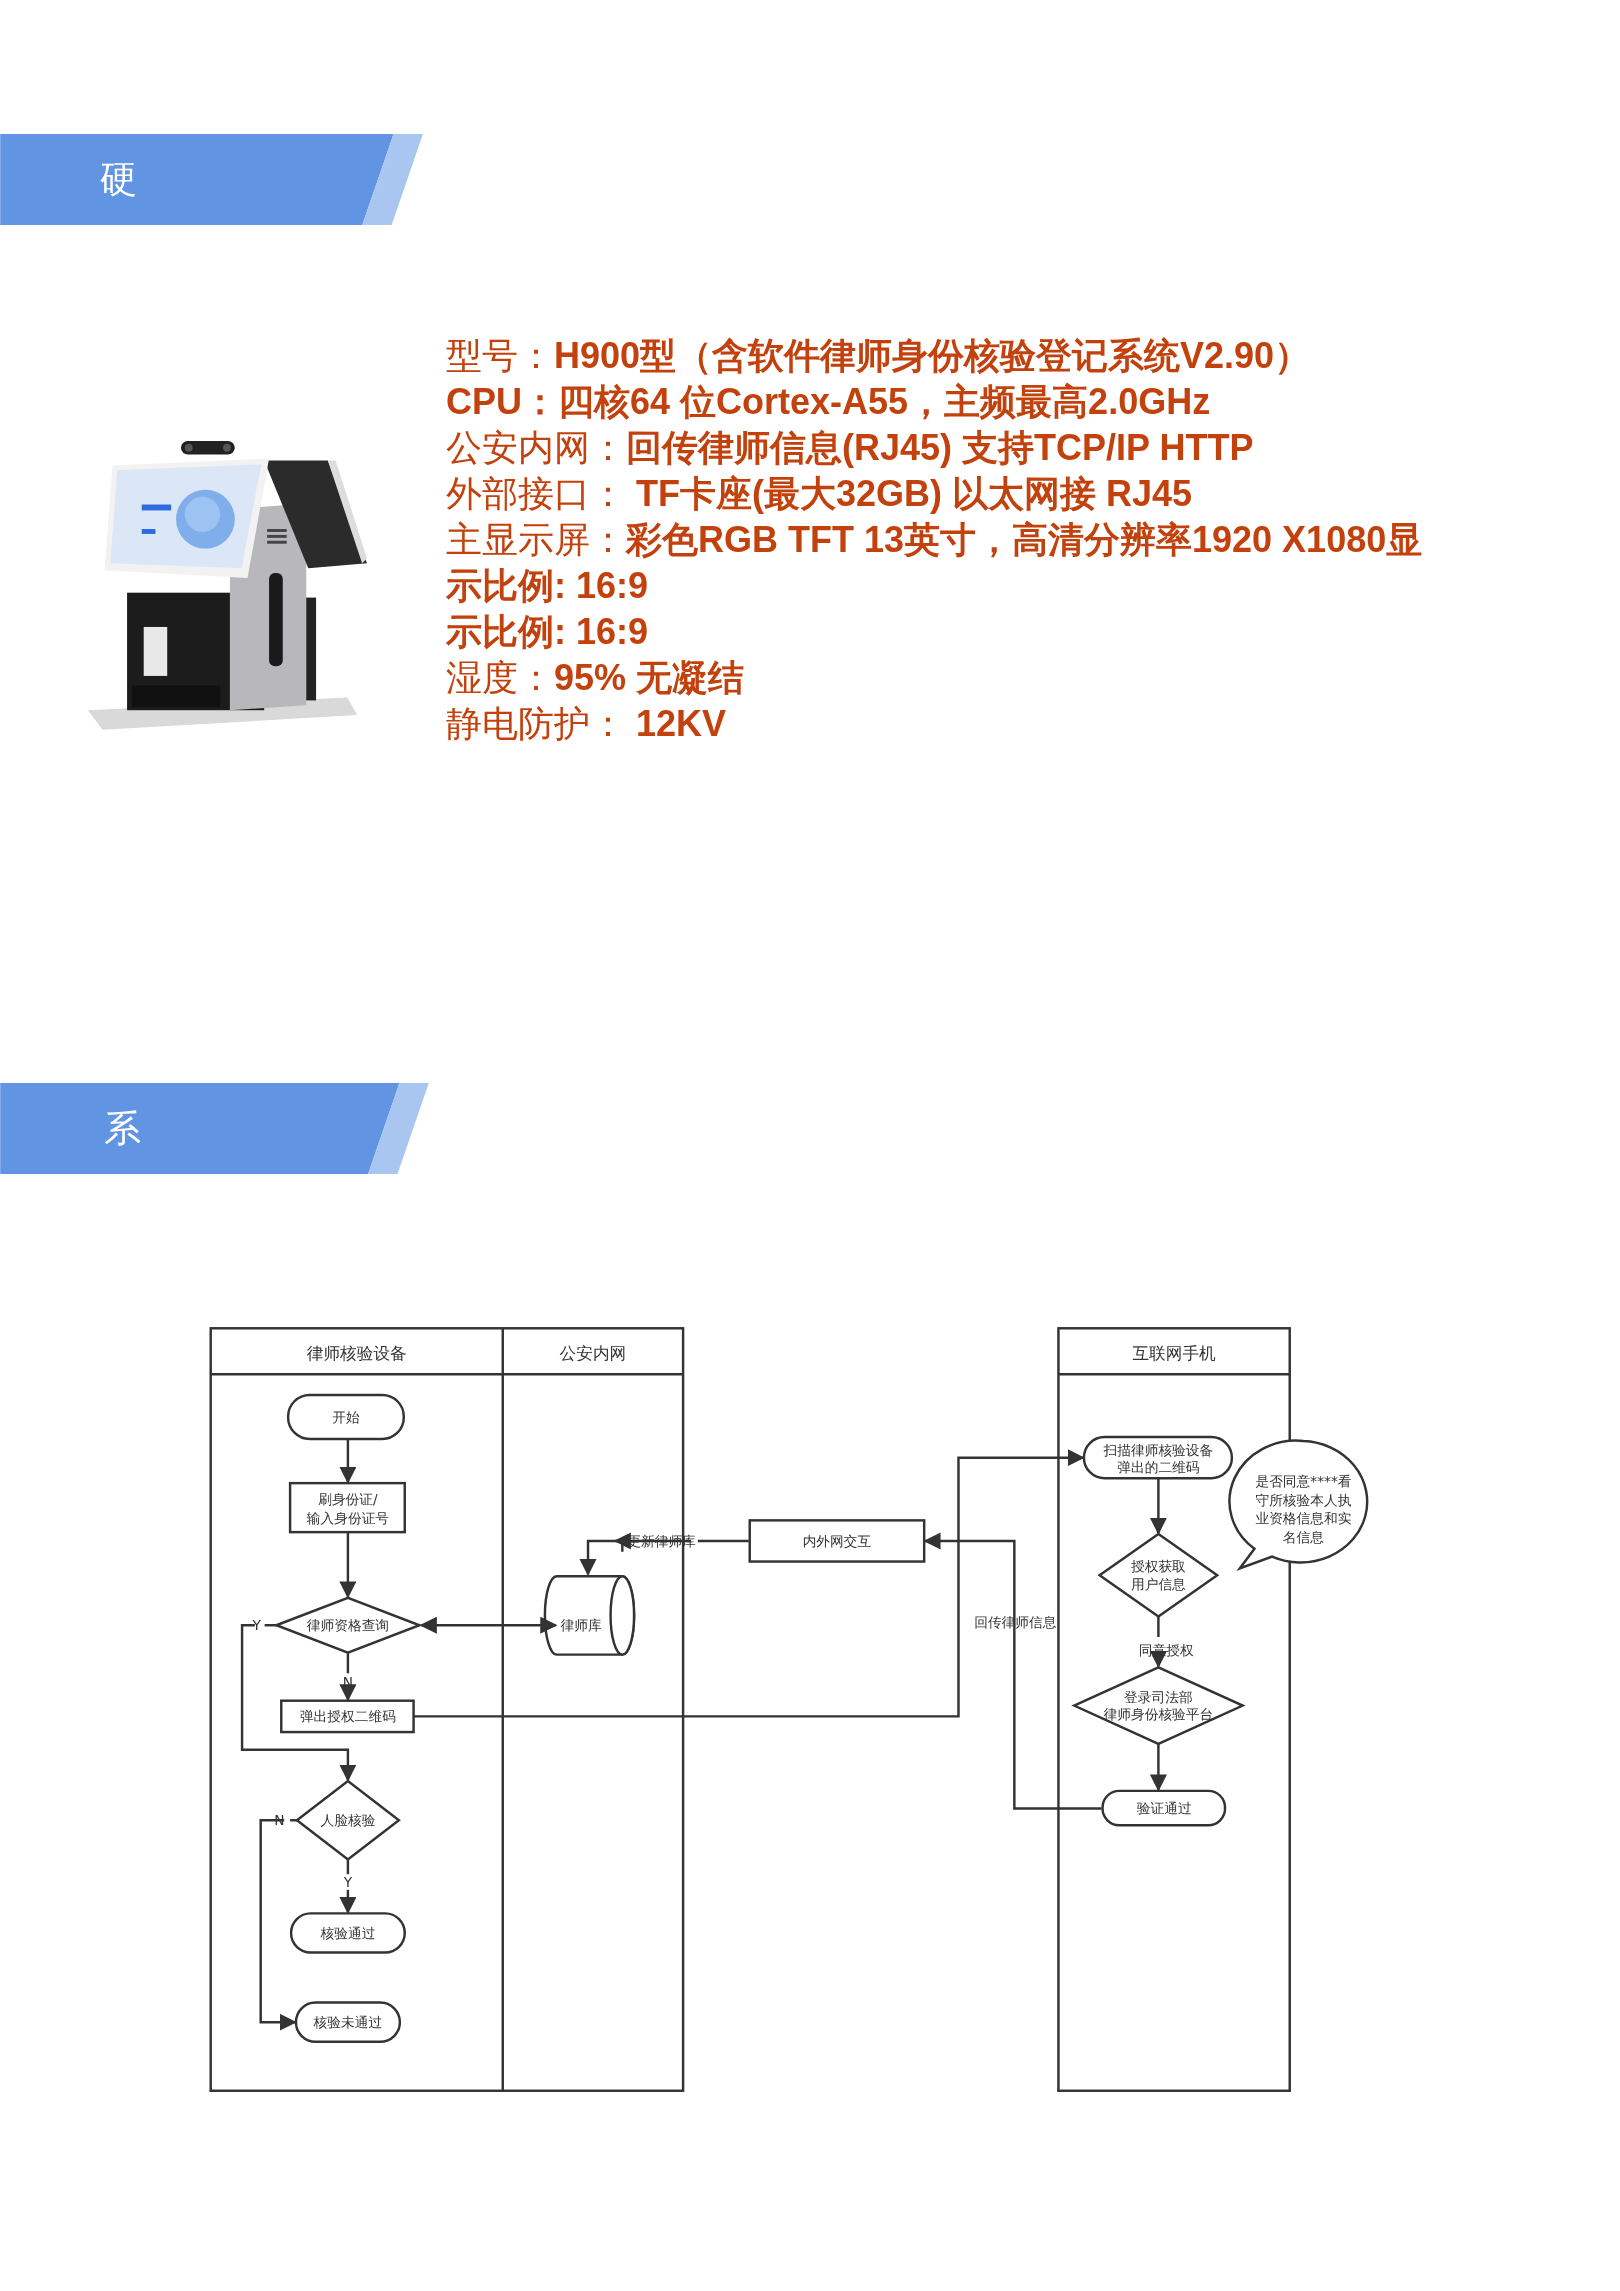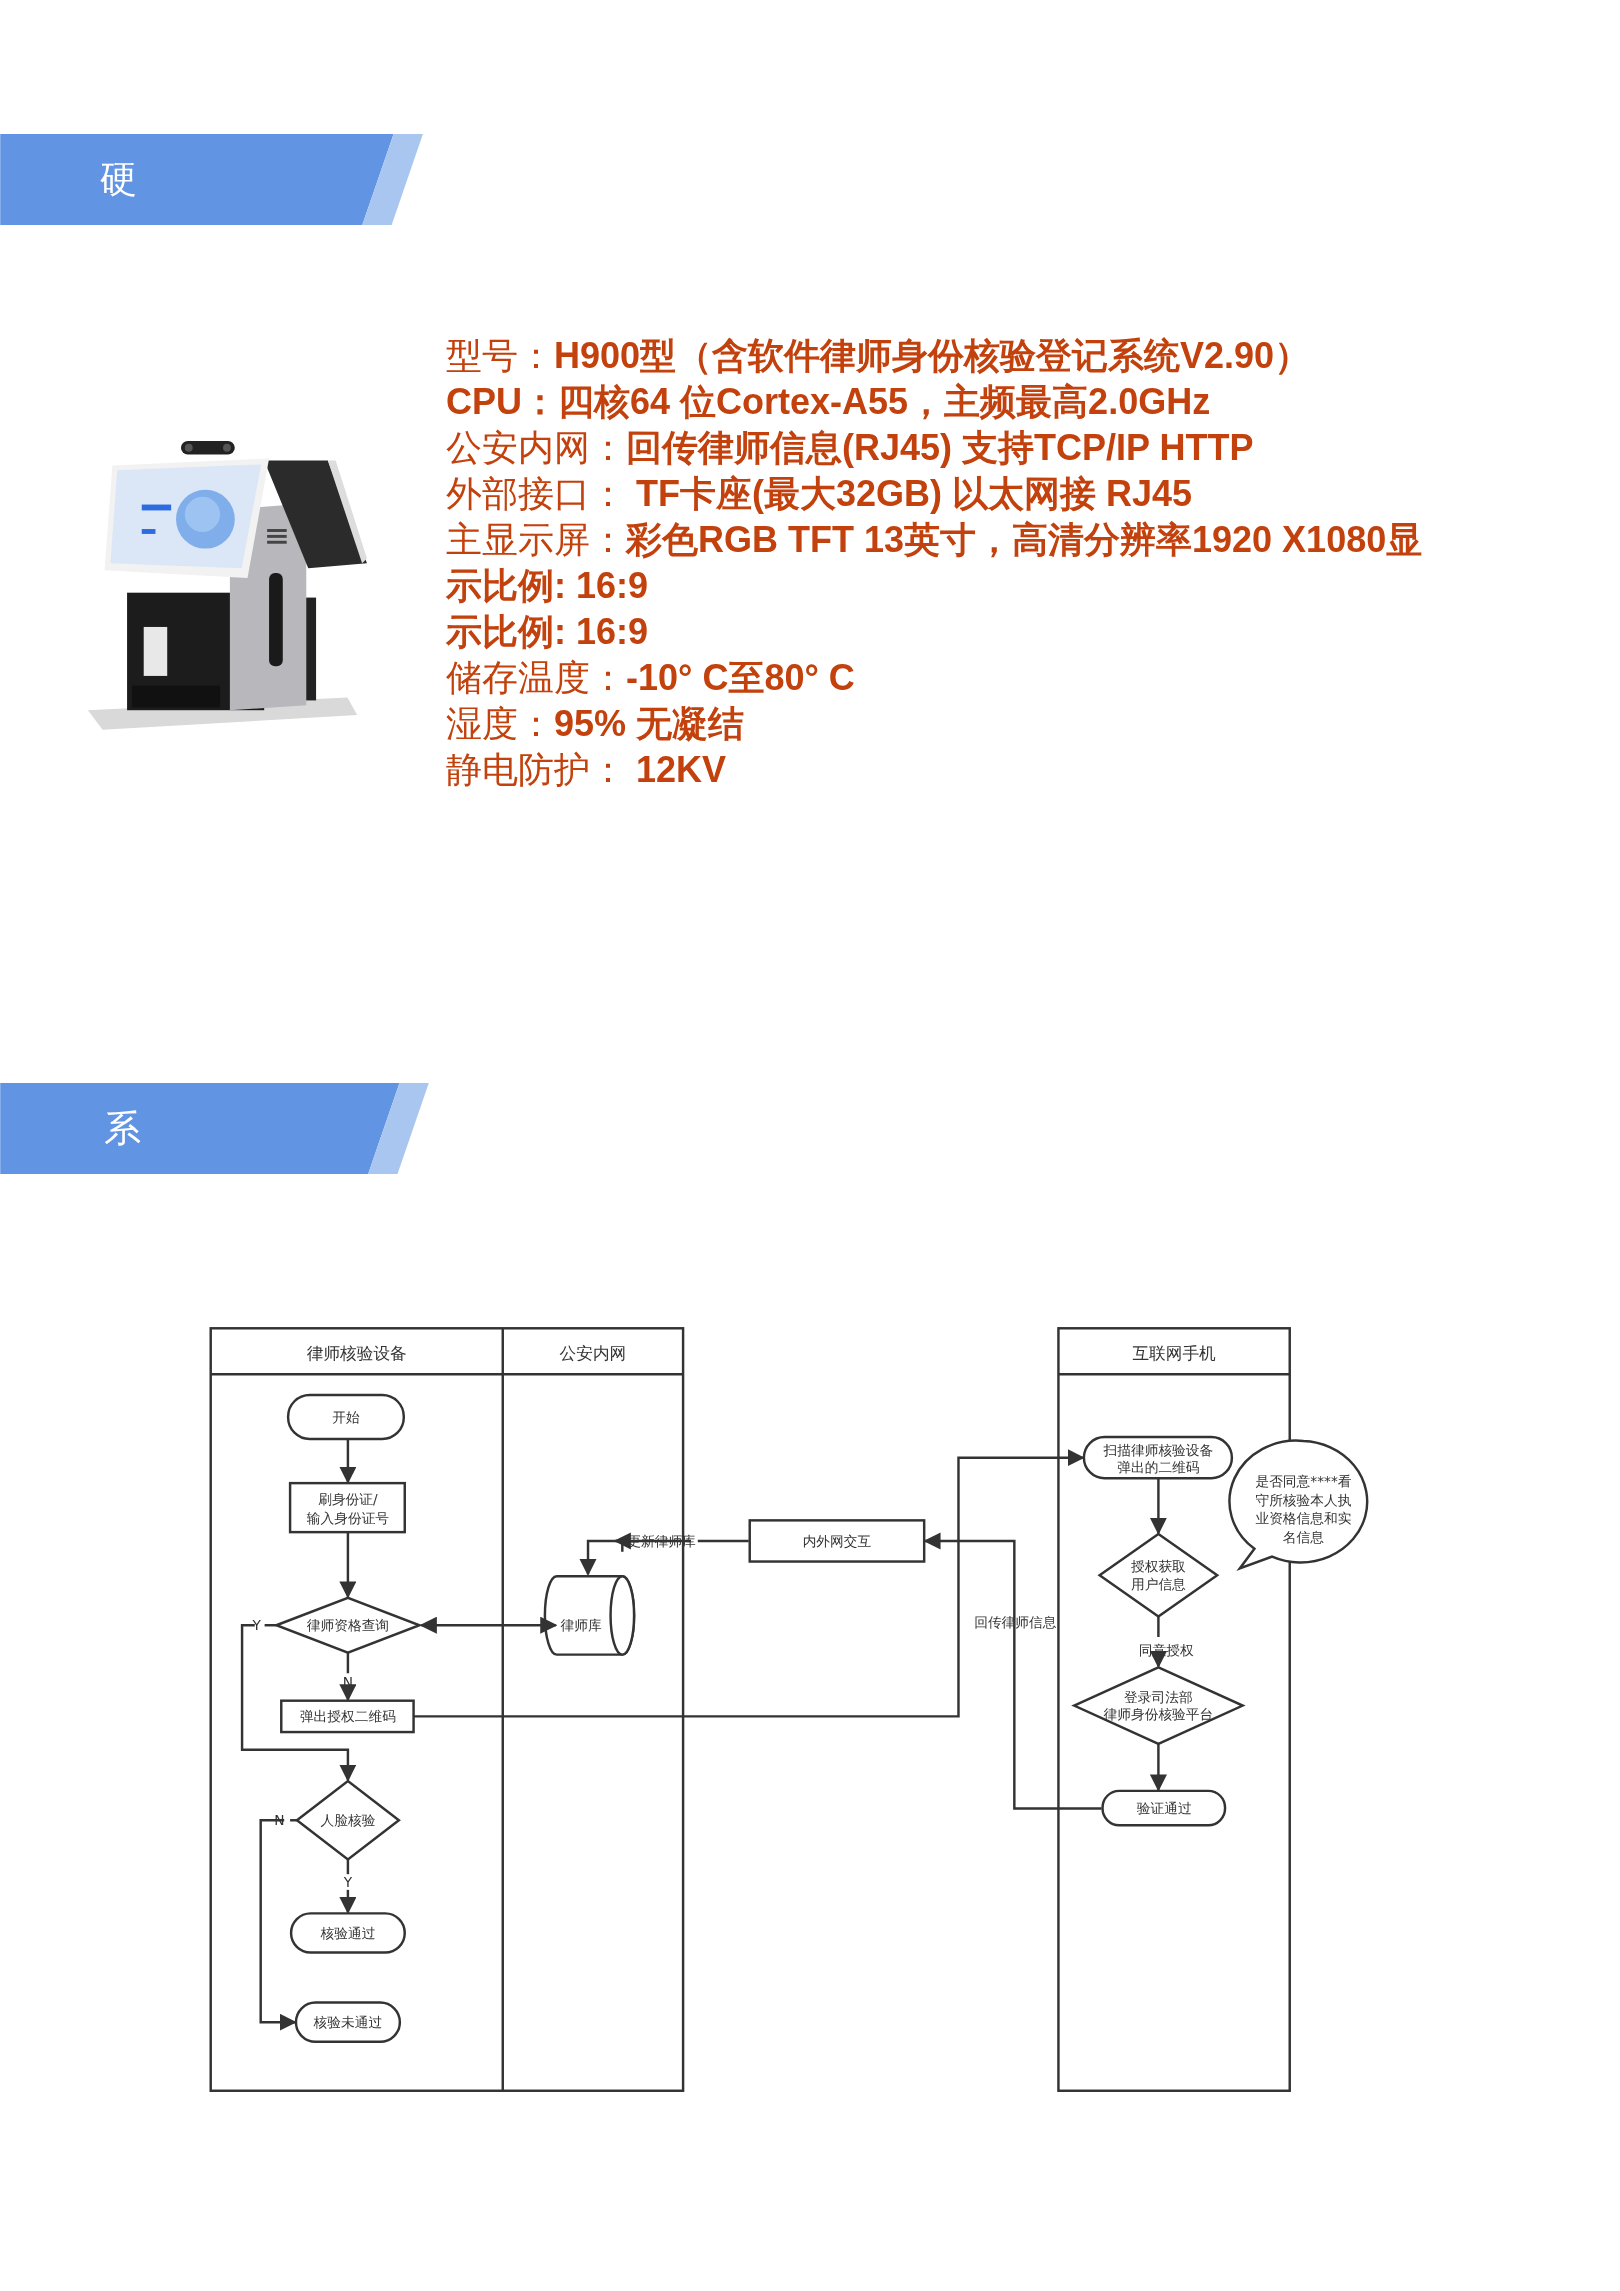--- a/index.html
+++ b/index.html
@@ -61,21 +61,20 @@
 </svg>
 
 <div class="specs">
   <div class="line"><span class="k">型号：</span><span class="v">H900型（含软件律师身份核验登记系统V2.90）</span></div>
   <div class="line"><span class="v">CPU：</span><span class="v">四核64 位Cortex-A55，主频最高2.0GHz</span></div>
   <div class="line"><span class="k">公安内网：</span><span class="v">回传律师信息(RJ45) 支持TCP/IP HTTP</span></div>
   <div class="line"><span class="k">外部接口：</span><span class="v"> TF卡座(最大32GB) 以太网接 RJ45</span></div>
   <div class="line"><span class="k">主显示屏：</span><span class="v">彩色RGB TFT 13英寸，高清分辨率1920 X1080显</span></div>
   <div class="line"><span class="k"></span><span class="v">示比例: 16:9</span></div>
   <div class="line"><span class="k"></span><span class="v">示比例: 16:9</span></div>
-  <div class="line"><span class="k">储存温度：</span><span class="v">-10° C至80° C</span></div>
   <div class="line"><span class="k">湿度：</span><span class="v">95% 无凝结</span></div>
   <div class="line"><span class="k">静电防护：</span><span class="v"> 12KV</span></div>
 </div>
 
 <div class="banner" id="banner2">
   <svg width="431" height="91" viewBox="0 0 440 93">
     <polygon points="0,0 408,0 376,93 0,93" fill="#6195E3"></polygon>
     <polygon points="408,0 438,0 406,93 376,93" fill="#A9C6F0"></polygon>
   </svg>
   <div class="banner-title" style="left:104px;">系统流程</div>

